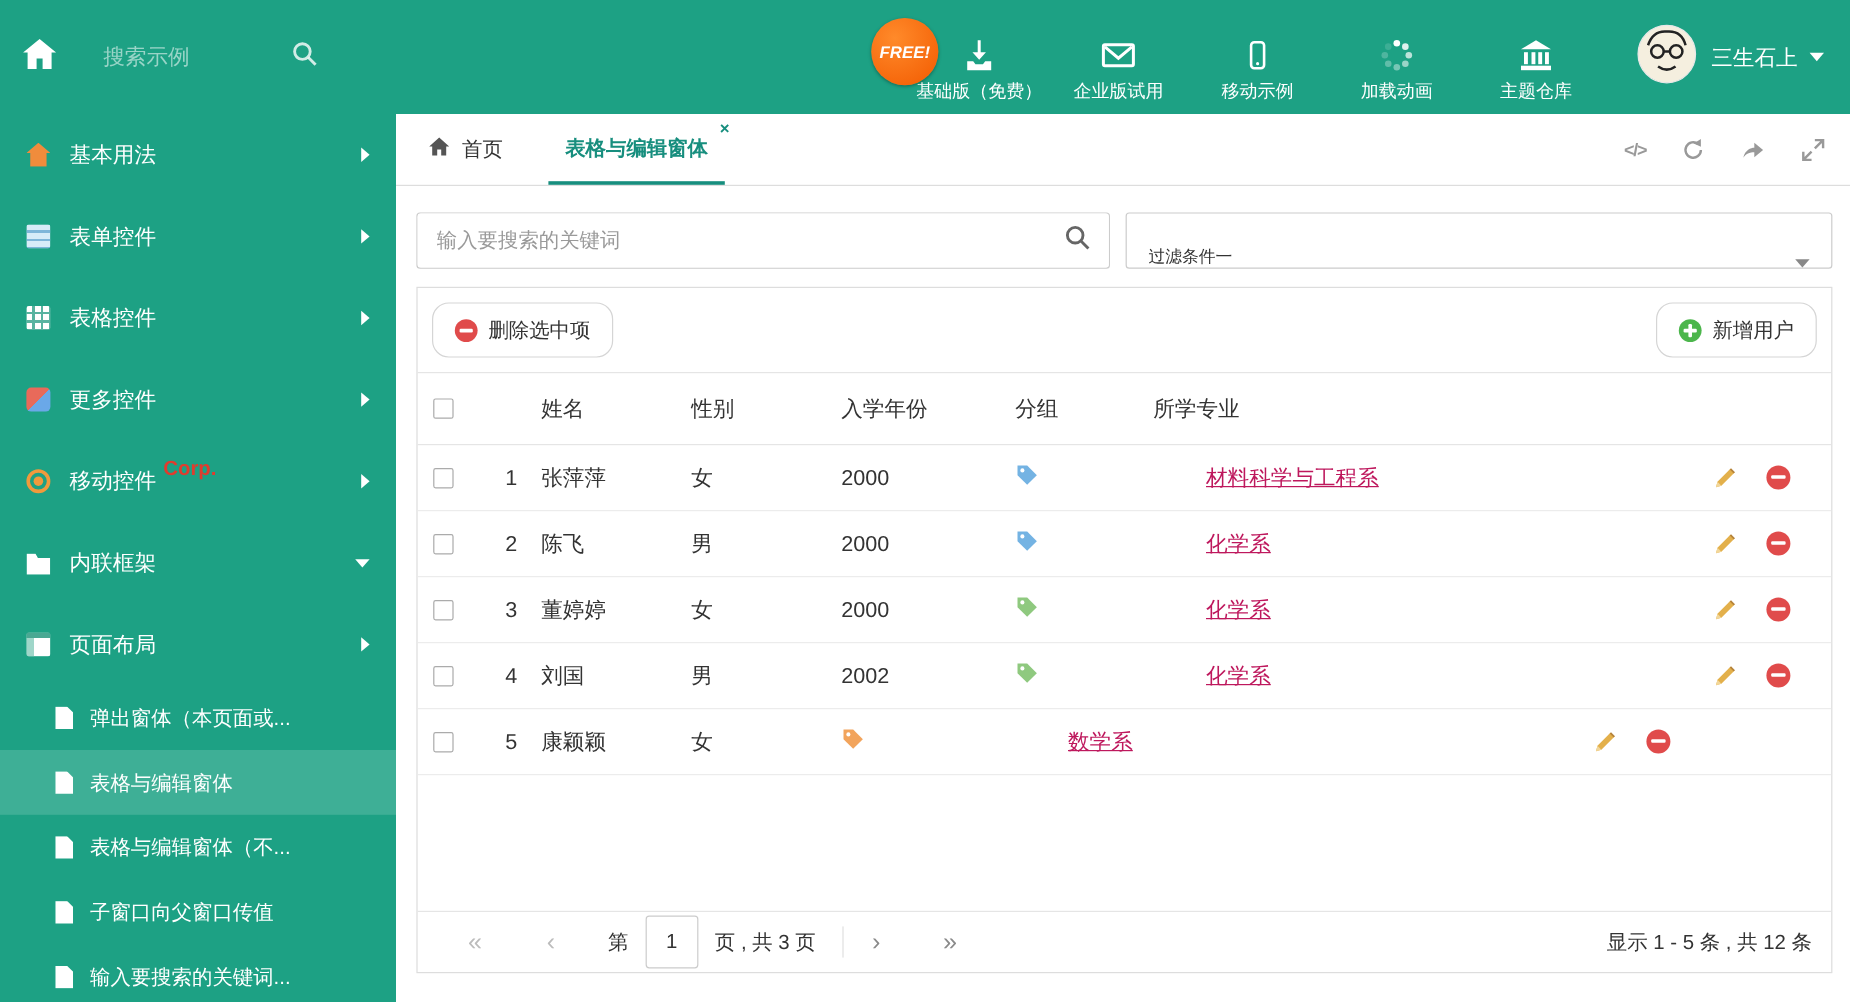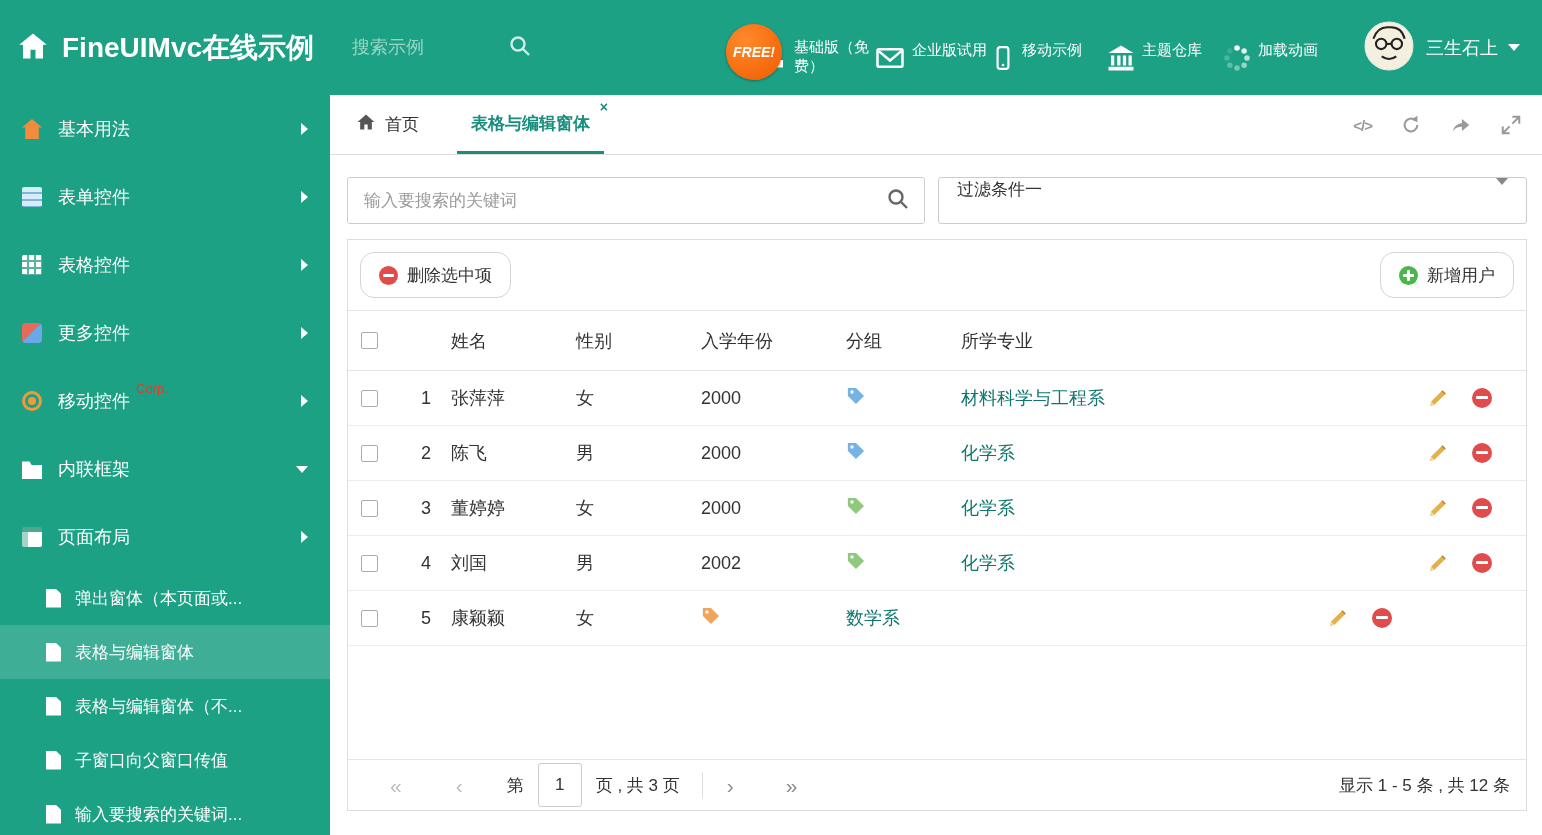--- a/index.html
+++ b/index.html
@@ -9,21 +9,21 @@
   
   .header { position:absolute; top:0; left:0; width:1542px; height:95px; background:#1DA184; display:flex; align-items:center; z-index:5; }
   .brand { display:flex; align-items:center; margin-left:18px; color:#fff; }
   .brand svg { flex:none; }
   .brand-title { font-size:28px; font-weight:bold; margin-left:14px; white-space:nowrap; }
   .hsearch { display:flex; align-items:center; margin-left:38px; }
   .hsearch input { background:transparent; border:none; outline:none; font-size:18px; color:#fff; width:150px; font-family:inherit; }
   .hsearch input::placeholder { color:rgba(255,255,255,0.55); }
   .hsearch .mag { color:rgba(255,255,255,0.8); margin-left:6px; }
   .hnav { display:flex; align-items:center; margin-left:auto; }
-  .hnav-item { position:relative; width:116px; display:flex; flex-direction:row; align-items:flex-start; gap:6px; color:#fff; font-size:15px; cursor:pointer;margin-top:19px; }
+  .hnav-item { position:relative; width:116px; display:flex; flex-direction:column; align-items:center; gap:6px; color:#fff; font-size:15px; cursor:pointer;margin-top:19px; }
   .hnav-item .ic { height:32px; display:flex; align-items:flex-end; }
   .free-badge { position:absolute; top:-14px; left:-32px; width:56px; height:56px; border-radius:50%;
     background:radial-gradient(circle at 35% 30%, #ff8a2a, #f25a00); color:#fff; font-weight:bold; font-style:italic;
     display:flex; align-items:center; justify-content:center; font-size:14px; box-shadow:0 1px 3px rgba(0,0,0,.35); z-index:6; }
   .huser { display:flex; align-items:center; margin-left:26px; margin-right:22px; color:#fff; cursor:pointer; }
   .huser .name { font-size:18px; margin:0 10px 0 12px; white-space:nowrap; }
   .caret { width:0; height:0; border-left:6px solid transparent; border-right:6px solid transparent; border-top:7px solid #fff; }
 
   
   .sidebar { position:absolute; top:95px; left:0; width:330px; bottom:0; background:#1DA184; overflow:hidden;text-align:center; }
@@ -32,21 +32,21 @@
   .si-home { background:#f08c3c; border-radius:0; clip-path:polygon(50% 0,100% 42%,84% 42%,84% 100%,16% 100%,16% 42%,0 42%); }
   .si-form { background-color:#d7ecf8; background-image:repeating-linear-gradient(180deg,transparent 0 5px,#7fb6d9 5px 7px); }
   .si-table { background-color:#fff; background-image:repeating-linear-gradient(180deg,transparent 0 5px,#58b3a0 5px 7px),repeating-linear-gradient(90deg,transparent 0 5px,#58b3a0 5px 7px); }
   .si-widgets { background:linear-gradient(135deg,#e86a5a 0 50%,#6aa8e8 50% 100%); border-radius:4px; }
   .si-signal { background:transparent; border:3px solid #f09a3c; border-radius:50%; }
   .si-signal::after { content:""; position:absolute; inset:3px; background:#f09a3c; border-radius:50%; }
   .si-layout { background-color:#fff; background-image:linear-gradient(180deg,#4aa893 0 5px,transparent 5px),linear-gradient(90deg,#9fd6c9 0 6px,transparent 6px); }
   .si-frame { background:#fff; border-radius:0; clip-path:polygon(0 12%,38% 12%,48% 30%,100% 30%,100% 100%,0 100%); }
   .chev { width:0; height:0; border-top:6px solid transparent; border-bottom:6px solid transparent; border-left:7px solid #fff; margin-left:auto; }
   .chev.down { border-left:6px solid transparent; border-right:6px solid transparent; border-top:7px solid #fff; border-bottom:none; }
-  .corp-badge { color:#e03c2e; font-size:13px; margin-left:6px; align-self:flex-start; margin-top:14px; }
+  .corp-badge { color:#e03c2e; font-size:17px; margin-left:6px; align-self:flex-start; margin-top:14px;font-weight:bold; }
   .sub-item { height:54px; display:flex; align-items:center; padding:0 22px 0 46px; color:#fff; font-size:17px; cursor:pointer; white-space:nowrap; }
   .sub-item.selected { background:rgba(255,255,255,0.15); }
   .file-ic { width:15px; height:19px; background:#fff; flex:none; margin-right:14px; clip-path:polygon(0 0,64% 0,100% 28%,100% 100%,0 100%); }
 
   
   .main { position:absolute; left:330px; top:95px; right:0; bottom:0; background:#fff; display:flex; flex-direction:column; }
   .tabbar { flex:none; height:60px; border-bottom:1px solid #ddd; display:flex; align-items:stretch; position:relative; }
   .tab-home { display:flex; align-items:center; gap:9px; margin-left:26px; font-size:17px; color:#333; cursor:pointer; }
   .tab-active { margin-left:38px; display:flex; align-items:center; padding:0 14px; font-size:17px; font-weight:bold; color:#178E7E; border-bottom:3px solid #178E7E; position:relative; cursor:pointer; }
   .tab-close { position:absolute; top:5px; right:-4px; font-size:14px; color:#178E7E; font-weight:bold; cursor:pointer; line-height:1; }
@@ -54,41 +54,41 @@
   .tab-tools { position:absolute; right:20px; top:0; height:60px; display:flex; align-items:center; gap:28px; color:#999; }
   .tab-tools .tt { cursor:pointer; display:flex; align-items:center; }
   .code-icon { font-size:15px; letter-spacing:-1px; font-weight:bold; }
   .code-icon::before { content:"</>"; }
 
   .filter-row { flex:none; display:flex; gap:13px; margin:22px 15px 0 17px; }
   .search-box { flex:none; width:578px; height:47px; border:1px solid #ccc; border-radius:3px; position:relative; display:flex; align-items:center; }
   .search-box input { border:none; outline:none; width:100%; height:100%; padding:0 48px 0 16px; font-size:17px; color:#555; font-family:inherit; border-radius:3px; }
   .search-box input::placeholder { color:#9a9a9a; }
   .search-box .mag { position:absolute; right:14px; color:#666; }
-  .filter-dd { flex:1; height:47px; border:1px solid #ccc; border-radius:3px; display:flex; align-items:flex-start; padding:0 18px; font-size:17px; color:#333; cursor:pointer; }
+  .filter-dd { flex:1; height:47px; border:1px solid #ccc; border-radius:3px; display:flex; align-items:flex-end; padding:0 18px; font-size:14px; color:#333; cursor:pointer; }
   .filter-dd .caret { margin-left:auto; border-top-color:#888; }
 
   .grid-panel { flex:none; margin:15px 15px 0 17px; height:572px; border:1px solid #ddd; display:flex; flex-direction:column; --cols:50px 53px 125px 125px 145px 115px 1fr 100px; }
   .gtoolbar { flex:none; display:flex; justify-content:space-between; padding:12px 12px; border-bottom:1px solid #e5e5e5; }
   .btn { display:flex; align-items:center; gap:9px; height:46px; padding:0 18px; background:#fff; border:1px solid #d5d5d5; border-radius:14px; font-size:17px; color:#333; cursor:pointer; font-family:inherit; }
   .circle-ic { width:19px; height:19px; border-radius:50%; position:relative; flex:none; }
   .circle-ic::after { content:""; position:absolute; left:4px; right:4px; top:8px; height:3px; background:#fff; border-radius:1px; }
   .minus-red { background:#e04b4b; }
   .plus-green { background:#4cb64c; }
   .plus-green::before { content:""; position:absolute; top:4px; bottom:4px; left:8px; width:3px; background:#fff; border-radius:1px; }
 
   .grid-row { display:grid; grid-template-columns:var(--cols); align-items:center; }
   .grid-head { flex:none; height:60px; border-bottom:1px solid #e5e5e5; font-size:18px; color:#333; }
   .grid-body { flex:none; }
   .trow { height:55px; border-bottom:1px solid #ececec; font-size:18px; }
   .cell { display:flex; align-items:center; height:100%; }
   .cell-cb { padding-left:13px; }
   .cell-num { justify-content:flex-end; padding-right:20px; color:#333; }
   .cb { width:17px; height:17px; border:1px solid #ababab; border-radius:2px; background:#fff; cursor:pointer; flex:none; }
-  .major-link { color:#0f766e; cursor:pointer; }
+  .major-link { color:#be185d; text-decoration:underline; cursor:pointer;margin-left:44px; }
   .cell-actions { justify-content:flex-end; gap:24px; padding-right:34px; }
   .act { cursor:pointer; display:flex; align-items:center; }
   .tag-wrap { display:flex; align-items:center; }
 
   .pagination { flex:none; margin-top:auto; height:51px; border-top:1px solid #e5e5e5; display:flex; align-items:center; padding:0 16px; font-size:17px; color:#333; }
   .pg { color:#8a8a8a; font-size:21px; cursor:pointer; line-height:1; }
   .pg.disabled { color:#bcbcbc; }
   .pg-first { margin-left:26px; } .pg-first::before { content:"«"; }
   .pg-prev { margin-left:54px; } .pg-prev::before { content:"‹"; }
   .pg-next::before { content:"›"; }
@@ -104,21 +104,20 @@
 </head>
 <body>
 
 <div class="header">
   <div class="brand">
     <span>
       <svg width="30" height="30" viewBox="0 0 24 24">
           <path d="M12 2 1 11h3v11h6v-7h4v7h6V11h3z" fill="#fff"></path>
         </svg>
     </span>
-    <span class="brand-title">FineUIMvc在线示例</span>
   </div>
   <div class="hsearch">
     <input type="text" placeholder="搜索示例" style="">
     <span class="mag">
       <svg width="24" height="24" viewBox="0 0 24 24">
           <circle cx="10" cy="10" r="6.5" fill="none" stroke="currentColor" stroke-width="2.4"></circle>
           <line x1="15" y1="15" x2="21" y2="21" stroke="currentColor" stroke-width="2.4"></line>
         </svg>
     </span>
   </div>
@@ -143,49 +142,49 @@
       <span>企业版试用</span>
     </div>
     <div class="hnav-item">
       <span class="ic">
         <svg width="26" height="30" viewBox="0 0 24 24">
             <rect x="7" y="2" width="10" height="20" rx="2.5" fill="none" stroke="#fff" stroke-width="2"></rect>
             <circle cx="12" cy="18.5" r="1.2" fill="#fff"></circle>
           </svg>
       </span>
       <span>移动示例</span>
-    </div>
-    <div class="hnav-item">
-      <span class="ic">
-        <svg width="30" height="30" viewBox="0 0 24 24" fill="#fff">
-            <path d="M12 2 22 8H2z"></path>
-            <rect x="4" y="10" width="2.6" height="8"></rect>
-            <rect x="9" y="10" width="2.6" height="8"></rect>
-            <rect x="13.5" y="10" width="2.6" height="8"></rect>
-            <rect x="18" y="10" width="2.6" height="8"></rect>
-            <rect x="2" y="19" width="20" height="3"></rect>
-          </svg>
-      </span>
-      <span>主题仓库</span>
     </div>
     <div class="hnav-item">
       <span class="ic">
         <svg width="30" height="30" viewBox="0 0 24 24" fill="#fff">
           <circle cx="12" cy="4" r="2.2" opacity="1"></circle>
             <circle cx="17.7" cy="6.3" r="2.2" opacity=".85"></circle>
           <circle cx="20" cy="12" r="2.2" opacity=".7"></circle>
             <circle cx="17.7" cy="17.7" r="2.2" opacity=".55"></circle>
           <circle cx="12" cy="20" r="2.2" opacity=".4"></circle>
             <circle cx="6.3" cy="17.7" r="2.2" opacity=".3"></circle>
           <circle cx="4" cy="12" r="2.2" opacity=".22"></circle>
             <circle cx="6.3" cy="6.3" r="2.2" opacity=".14"></circle>
         </svg>
       </span>
       <span>加载动画</span>
     </div>
+    <div class="hnav-item">
+      <span class="ic">
+        <svg width="30" height="30" viewBox="0 0 24 24" fill="#fff">
+            <path d="M12 2 22 8H2z"></path>
+            <rect x="4" y="10" width="2.6" height="8"></rect>
+            <rect x="9" y="10" width="2.6" height="8"></rect>
+            <rect x="13.5" y="10" width="2.6" height="8"></rect>
+            <rect x="18" y="10" width="2.6" height="8"></rect>
+            <rect x="2" y="19" width="20" height="3"></rect>
+          </svg>
+      </span>
+      <span>主题仓库</span>
+    </div>
   </div>
   <div class="huser">
     <span>
       <svg width="50" height="50" viewBox="0 0 48 48">
         <circle cx="24" cy="24" r="23" fill="#f5efdf" stroke="#e8e8e8"></circle>
         <path d="M9 17 Q13 5 24 6 Q36 5 39 17" fill="none" stroke="#222" stroke-width="2"></path>
         <circle cx="16.5" cy="22" r="5" fill="none" stroke="#222" stroke-width="2"></circle>
         <circle cx="31.5" cy="22" r="5" fill="none" stroke="#222" stroke-width="2"></circle>
         <line x1="21.5" y1="22" x2="26.5" y2="22" stroke="#222" stroke-width="2"></line>
         <path d="M17 34 Q24 39 31 34" fill="none" stroke="#222" stroke-width="2"></path>

